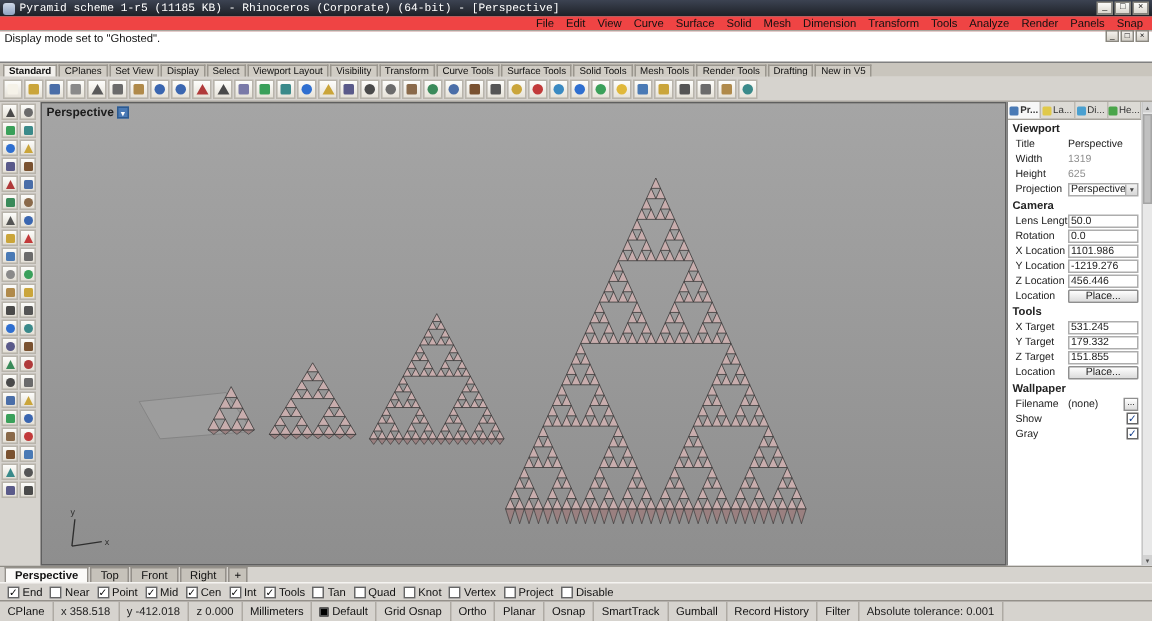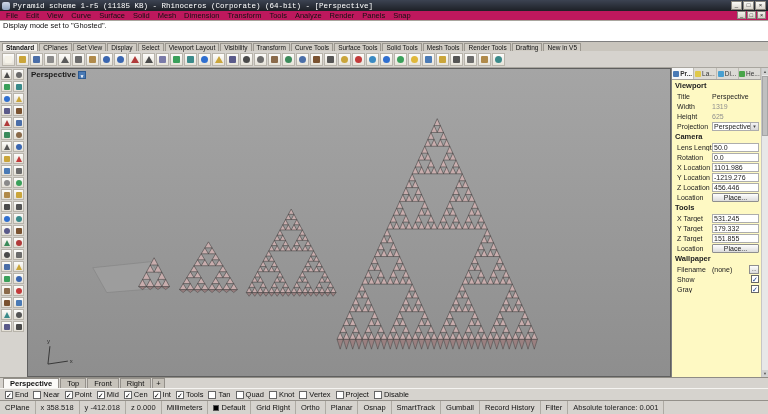--- a/index.html
+++ b/index.html
@@ -7,21 +7,21 @@
   body { font-family: "Liberation Sans", sans-serif; font-size: 8px; background: #d6d3ce; color: #111; user-select: none; }
 
   
   .titlebar { height: 11px; background: linear-gradient(#3c4352,#1d2026); color: #fff; display: flex; align-items: center; gap: 3px; padding: 0 2px; }
   .rhino-logo { width: 8px; height: 8px; background: linear-gradient(#cfd8e8,#8fa3c0); border-radius: 2px; flex: none; }
   .titlebar .t { font-size: 7.5px; white-space: nowrap; overflow: hidden; flex: 1; font-family: Liberation Mono, monospace; }
   .winbtns { display: flex; gap: 1px; }
   .winbtn { width: 11px; height: 9px; background: linear-gradient(#fbfbf9,#d9d5cc); border: 1px solid #8a877f; color: #222; font-size: 6px; line-height: 7px; text-align: center; }
 
   
-  .menubar { height: 10px; background: #be185d; display: flex; align-items: flex-start; border-bottom: 1px solid #a9a69f; padding: 0 2px; }
+  .menubar { height: 10px; background: #ef4444; display: flex; align-items: flex-end; border-bottom: 1px solid #a9a69f; padding: 0 2px; flex-direction: column; }
   .menu-item { padding: 0 4px; font-size: 7.5px; white-space: nowrap; }
   .menubar .spacer { flex: 1; }
   .childbtn { width: 9px; height: 8px; background: linear-gradient(#f4f2ee,#d4d0c7); border: 1px solid #8a877f; font-size: 5.5px; line-height: 6px; text-align: center; margin-left: 1px; }
 
   
   .cmd { height: 21px; background: #fff; border-bottom: 1px solid #808080; padding: 0 3px; }
   .cmd .line { height: 10px; line-height: 10px; font-size: 7.5px; white-space: nowrap; }
   .cmd .prompt { display: flex; gap: 3px; }
 
   
@@ -43,21 +43,21 @@
   .licon { width: 11px; height: 11px; flex: none; border: 1px solid #b8b4ab; background: linear-gradient(#fcfcfa,#e4e0d6); display: flex; align-items: center; justify-content: center; }
   .licon i.sq, .licon i.ci { width: 6px; height: 6px; }
   .licon i.tr { border-left-width: 3px; border-right-width: 3px; border-bottom-width: 6px; }
 
   .viewport { position: relative; flex: 1; background: linear-gradient(#a5a5a5,#8e8e8e); border: 1px solid #5f5f5f; overflow: hidden; }
   #scene { position: absolute; inset: 0; width: 100%; height: 100%; }
   .vp-label { position: absolute; top: 1px; left: 3px; display: flex; align-items: center; gap: 2px; font-size: 8px; font-weight: bold; color: #1c1c1c; z-index: 2; }
   .vp-dd { width: 8px; height: 8px; background: #4a7ab5; color: #fff; font-size: 5px; line-height: 8px; text-align: center; border: 1px solid #2d5a90; }
 
   
-  .right-panel { width: 97px; flex: none; background: #fef9c3; border-left: 1px solid #808080; display: flex; }
+  .right-panel { width: 97px; flex: none; background: #ffffff; border-left: 1px solid #808080; display: flex; }
   .panel-main { flex: 1; overflow: hidden; }
   .panel-tabs { height: 12px; display: flex; background: #dcdad5; border-bottom: 1px solid #a5a29b; }
   .ptab { flex: 1; display: flex; align-items: center; justify-content: center; gap: 1px; font-size: 6.5px; border-right: 1px solid #bdbab3; color: #333; }
   .ptab.active { background: #f7f7f7; font-weight: bold; }
   .ptab i { width: 6px; height: 6px; border-radius: 1px; flex: none; }
   .psec-h { height: 11px; line-height: 11px; font-weight: bold; font-size: 7.5px; padding-left: 3px; color: #222; }
   .prow { height: 10px; display: flex; align-items: center; padding: 0 2px 0 5px; font-size: 7px; color: #222; }
   .prow .lbl { flex: 1; white-space: nowrap; overflow: hidden; }
   .val { width: 47px; flex: none; height: 9px; line-height: 8px; font-size: 7px; white-space: nowrap; overflow: hidden; }
   .val.plain { line-height: 9px; }
@@ -607,21 +607,21 @@
       <span>z 0.000</span>
     </span>
     <span class="seg button">
       <span>Millimeters</span>
     </span>
     <span class="seg layer">
       <span class="chip"></span>
       <span>Default</span>
     </span>
     <span class="seg toggle">
-      <span>Grid Right</span>
+      <span>Grid Osnap</span>
     </span>
     <span class="seg toggle">
       <span>Ortho</span>
     </span>
     <span class="seg toggle">
       <span>Planar</span>
     </span>
     <span class="seg toggle">
       <span>Osnap</span>
     </span>

